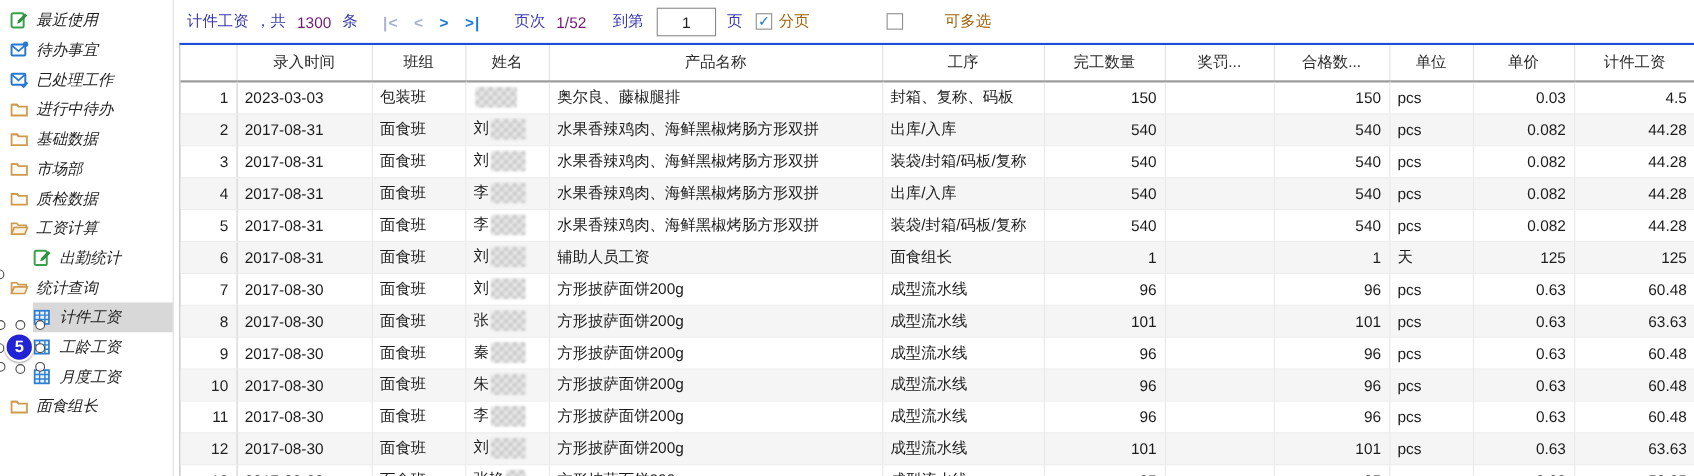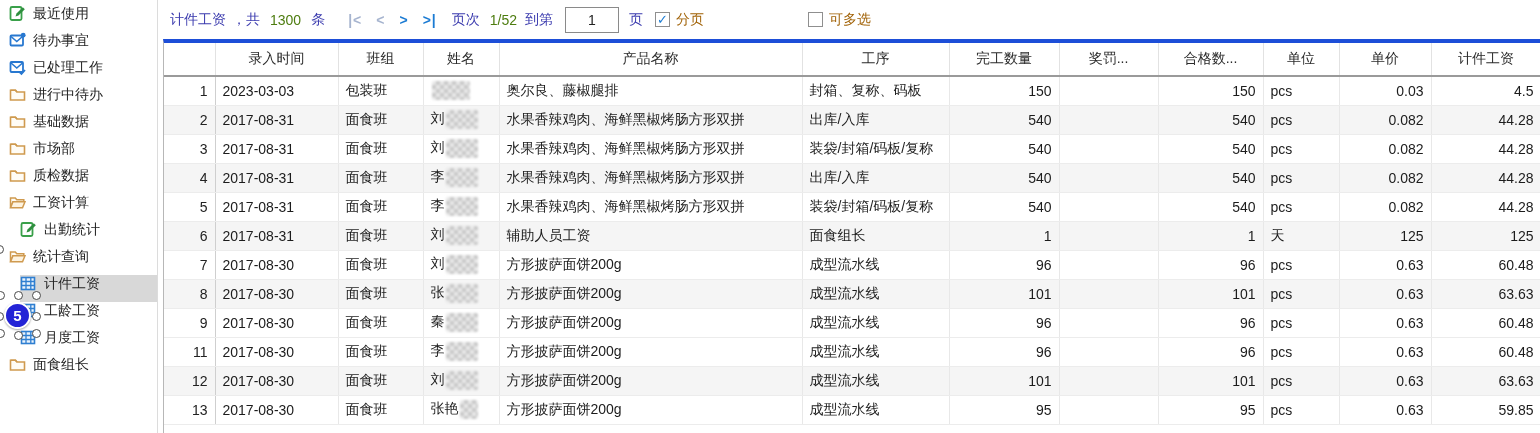--- a/index.html
+++ b/index.html
@@ -3,63 +3,63 @@
 <meta charset="utf-8">
 <style>
   * { margin:0; padding:0; box-sizing:border-box; }
   html,body { width:1540px; height:433px; overflow:hidden; background:#fff;
     font-family:"Liberation Sans","DejaVu Sans",sans-serif; }
   .app { position:relative; width:1540px; height:433px; background:#fff; overflow:hidden; }
 
   
   .sidebar { position:absolute; left:0; top:0; width:158px; height:433px;
     border-right:1px solid #dcdcdc; background:#fff; padding-top:5px; z-index:1; }
-  .sb-item { display:flex; height:27px; padding-left:9px;
-    font-size:14px; color:#1f1f1f; cursor:pointer; white-space:nowrap; }
-  .sb-item.lvl2 { padding-left:0; margin-left:20px; }
+  .sb-item { display:flex; align-items:center; height:27px; padding-left:9px;
+    font-size:14px; color:#1f1f1f; cursor:pointer; white-space:nowrap;font-style:italic; }
+  .sb-item.lvl2 { padding-left:0; margin-left:30px; }
   .sb-item.selected { background:#d8d8d8; }
   .sb-icon { width:17px; height:17px; margin-right:7px; flex:0 0 17px; display:inline-block; }
   .sb-icon svg { display:block; }
 
   
   .marker-layer { position:absolute; left:0; top:0; width:0; height:0; z-index:5; }
   .handle { position:absolute; width:9px; height:9px; border-radius:50%;
     background:#fff; border:1.5px solid #4a4a4a; }
   .badge-circle { position:absolute; left:4px; top:302px; width:27px; height:27px;
     border-radius:50%; background:#2323d6; border:2px solid #fff;
     color:#fff; font-size:15px; font-weight:bold; display:flex;
     align-items:center; justify-content:center; box-shadow:0 1px 2px rgba(0,0,0,.35); }
 
   
   .main { position:absolute; left:158px; top:0; right:0; height:433px; background:#fff; }
 
   
   .toolbar { position:absolute; left:0; top:0; right:0; height:39px;
     display:flex; align-items:center; font-size:14px; padding-left:12px; white-space:nowrap; }
   .t-blue  { color:#3a3aae; }
-  .t-red   { color:#4d7c0f; }
+  .t-red   { color:#701a75; }
   .t-dark  { color:#a16207; }
-  .sp6 { margin-left:6px; } .sp10 { margin-left:10px; } .sp14 { margin-left:8px; }
+  .sp6 { margin-left:6px; } .sp10 { margin-left:10px; } .sp14 { margin-left:24px; }
   .pager { display:flex; align-items:center; margin-left:16px; letter-spacing:1px;
     font-weight:bold; font-size:14px; }
   .pg-btn { padding:0 7px; cursor:pointer; }
   .pg-btn.disabled { color:#a6b4cf; cursor:default; }
   .pg-btn.enabled  { color:#1b7bd3; }
   .goto-input { width:54px; height:26px; margin:0 10px 0 12px; border:1px solid #8a8a8a;
     text-align:center; font-size:14px; color:#222; outline:none;
     font-family:"Liberation Sans","DejaVu Sans",sans-serif; }
   .cb { width:15px; height:15px; border:1px solid #8f8f8f; background:#fff;
     display:inline-flex; align-items:center; justify-content:center; margin-right:6px;
     font-size:13px; line-height:1; cursor:pointer; }
   .cb.checked::after { content:"✓"; color:#1b7bd3; font-weight:bold; }
   .cb-group { display:flex; align-items:center; color:#222; }
 
   
   .table-wrap { position:absolute; left:5px; top:39px; right:0; bottom:0; overflow:hidden;
-    border-top:4px solid #1d4ed8; border-left:1px solid #b7b7b7; }
+    border-top:2px solid #1d4ed8; border-left:1px solid #b7b7b7; }
   table { border-collapse:collapse; table-layout:fixed; width:1377px; font-size:14px; color:#1c1c1c; }
   th { height:33px; font-weight:normal; font-size:14px; color:#2a2a2a;
     border-bottom:2px solid #9a9a9a; border-right:1px solid #e2e2e2;
     background:#fff; text-align:center; overflow:hidden; white-space:nowrap; }
   td { height:29px; border-bottom:1px solid #ececec; border-right:1px solid #e8e8e8;
     padding:0 7px; overflow:hidden; white-space:nowrap; }
   tr.even td { background:#f5f5f5; }
   td.al { text-align:left; } td.ar { text-align:right; }
   td.rownum { color:#222; border-right:1px solid #cfcfcf; }
   .mosaic { display:inline-block; vertical-align:middle; height:19px; margin-left:1px;
@@ -233,21 +233,21 @@
         </span>
       <span class="t-blue sp14">页次</span>
       <span class="t-red sp10">1/52</span>
       <span class="t-blue sp14">到第</span>
       <input class="goto-input" type="text" value="1" style="">
       <span class="t-blue">页</span>
       <span class="cb-group" style="margin-left:12px;">
         <span class="cb checked"></span>
         <span class="t-dark">分页</span>
       </span>
-      <span class="cb-group" style="margin-left:104px;">
+      <span class="cb-group" style="margin-left:70px;gap:32px;">
         <span class="cb"></span>
         <span class="t-dark">可多选</span>
       </span>
     </div>
 
     <div class="table-wrap">
       <table>
         <colgroup>
             <col style="width: 51px;">
             <col style="width: 123px;">
@@ -398,20 +398,34 @@
               <td class="al"><span>秦</span><span class="mosaic" style="width: 32px;"></span></td>
               <td class="al">方形披萨面饼200g</td>
               <td class="al">成型流水线</td>
               <td class="ar">96</td>
               <td class="al"></td>
               <td class="ar">96</td>
               <td class="al">pcs</td>
               <td class="ar">0.63</td>
               <td class="ar">60.48</td>
             </tr>
+            <tr class="even">
+              <td class="ar rownum">10</td>
+              <td class="al">2017-08-30</td>
+              <td class="al">面食班</td>
+              <td class="al"><span>朱</span><span class="mosaic" style="width: 32px;"></span></td>
+              <td class="al">方形披萨面饼200g</td>
+              <td class="al">成型流水线</td>
+              <td class="ar">96</td>
+              <td class="al"></td>
+              <td class="ar">96</td>
+              <td class="al">pcs</td>
+              <td class="ar">0.63</td>
+              <td class="ar">60.48</td>
+            </tr>
             <tr class="odd">
               <td class="ar rownum">11</td>
               <td class="al">2017-08-30</td>
               <td class="al">面食班</td>
               <td class="al"><span>李</span><span class="mosaic" style="width: 32px;"></span></td>
               <td class="al">方形披萨面饼200g</td>
               <td class="al">成型流水线</td>
               <td class="ar">96</td>
               <td class="al"></td>
               <td class="ar">96</td>

